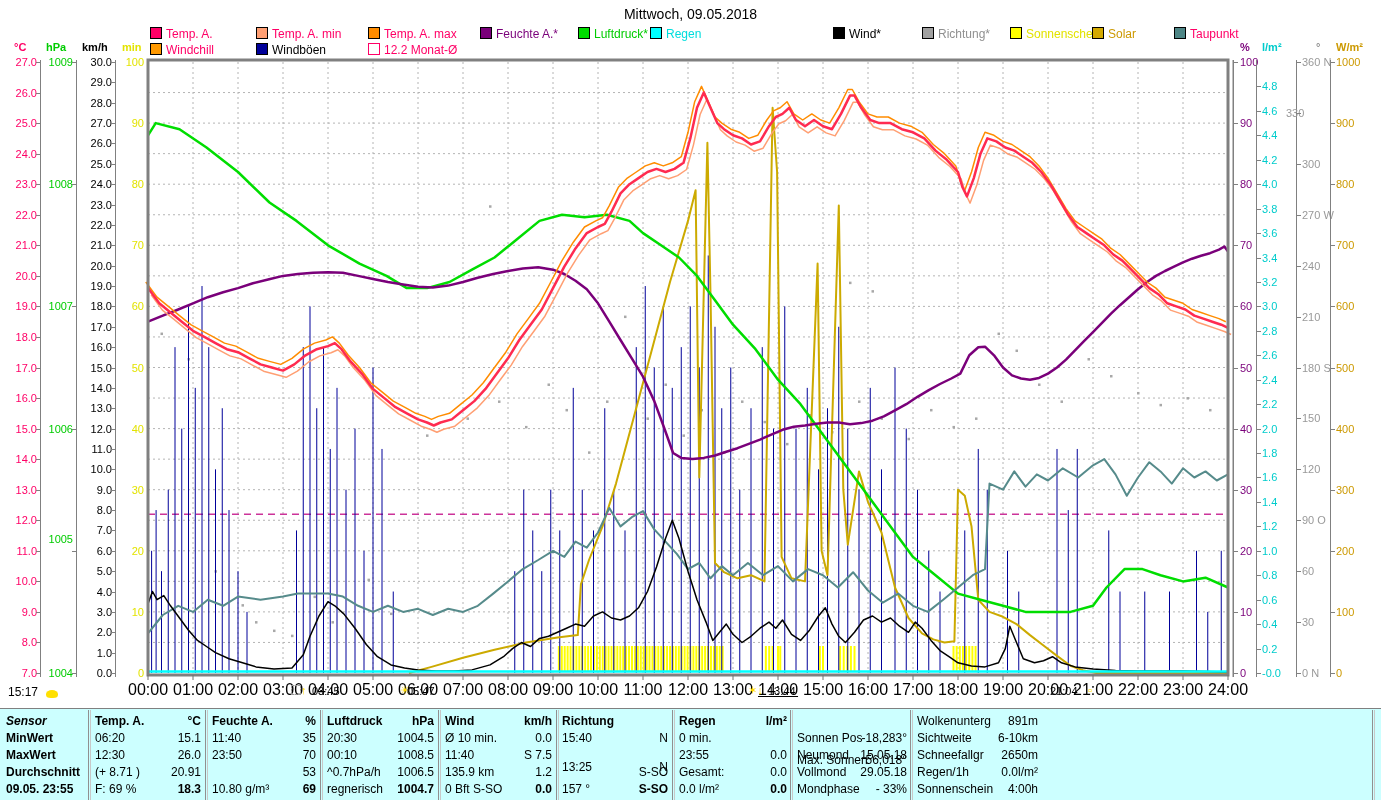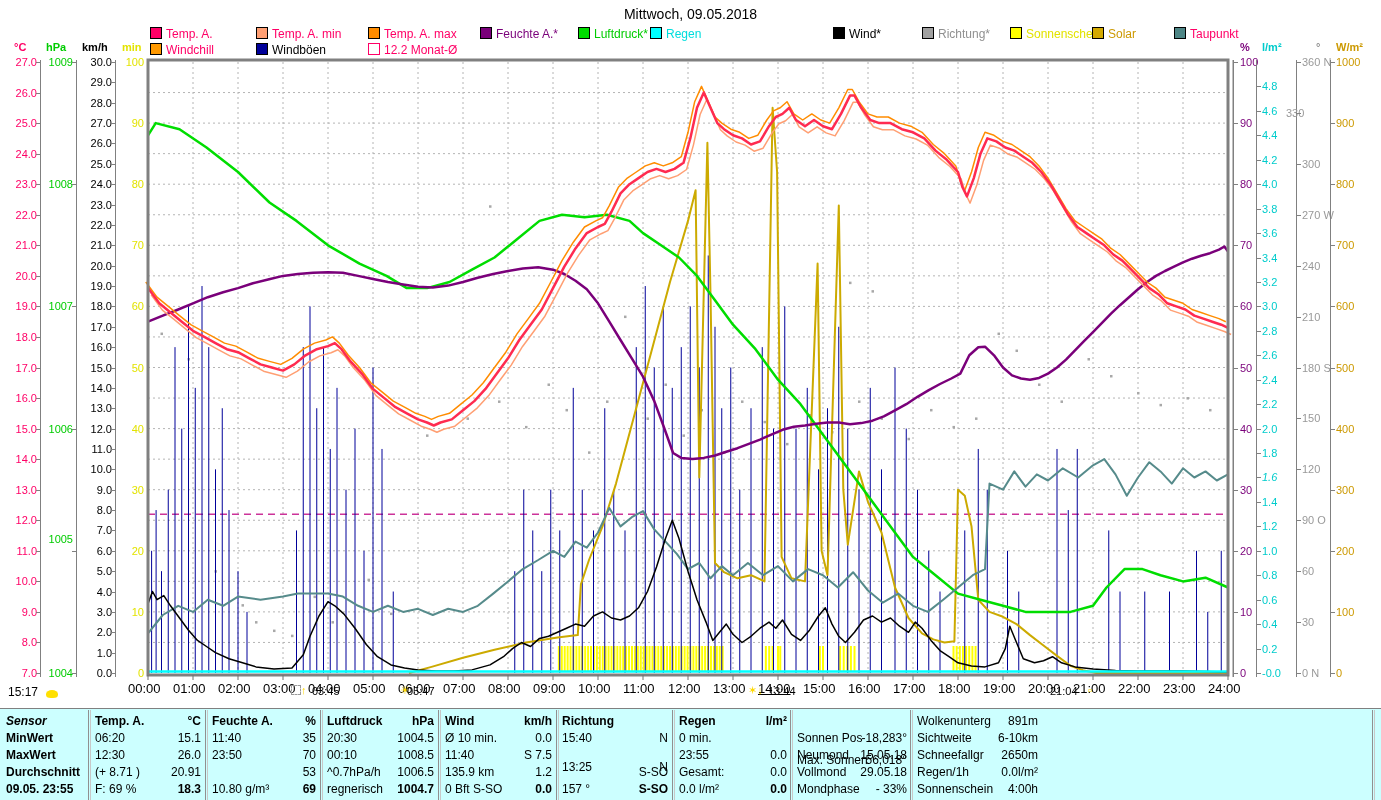--- a/index.html
+++ b/index.html
@@ -5,21 +5,21 @@
   html,body{margin:0;padding:0;background:#fff;}
   .page{position:relative;width:1381px;height:800px;background:#fff;overflow:hidden;
         font-family:"Liberation Sans",sans-serif;-webkit-font-smoothing:none;}
   .title{position:absolute;top:6px;left:0;width:100%;text-align:center;font-size:14px;color:#000;}
   .lg-item{position:absolute;height:12px;white-space:nowrap;font-size:12px;}
   .lg-sw{display:inline-block;width:10px;height:10px;border:1px solid #000;vertical-align:-1px;margin-right:4px;}
   .axlab{position:absolute;font-size:11px;line-height:11px;white-space:nowrap;}
   .axhead{position:absolute;font-size:11px;font-weight:bold;white-space:nowrap;}
   .vline{position:absolute;width:1px;background:#808080;}
   .tick{position:absolute;height:1px;background:#808080;}
-  .hourlab{position:absolute;font-size:13px;color:#000;width:40px;text-align:left;}
+  .hourlab{position:absolute;font-size:16px;color:#000;width:40px;text-align:center;}
   .marker{position:absolute;font-size:11px;color:#000;white-space:nowrap;}
   .mk-ic{color:#ffd900;}
   .mk-box{display:inline-block;width:8px;height:8px;border:1px dashed #999;vertical-align:-1px;}
   .mk-blob{display:inline-block;width:12px;height:8px;background:#ffe000;border-radius:50% 50% 40% 40%;}
   svg{position:absolute;left:0;top:0;}
   .tbl{position:absolute;left:0;top:708px;width:1381px;height:92px;background:#ccffff;border-top:1px solid #808080;}
   .tgroup{position:absolute;top:2px;font-size:12px;color:#000;}
   .trow{position:absolute;left:0;width:100%;height:17px;line-height:17px;white-space:nowrap;}
   .trow .lab{position:absolute;left:2px;}
   .trow .val{position:absolute;right:2px;text-align:right;}
@@ -531,21 +531,21 @@
       <div class="axlab" style="color: rgb(0, 204, 204); top: 350.28px; left: 1262px;">2.6</div>
       <div class="tick" style="top: 355.28px; left: 1256px; width: 5px;"></div>
       <div class="axlab" style="color: rgb(0, 204, 204); top: 374.72px; left: 1262px;">2.4</div>
       <div class="tick" style="top: 379.72px; left: 1256px; width: 5px;"></div>
       <div class="axlab" style="color: rgb(0, 204, 204); top: 399.16px; left: 1262px;">2.2</div>
       <div class="tick" style="top: 404.16px; left: 1256px; width: 5px;"></div>
       <div class="axlab" style="color: rgb(0, 204, 204); top: 423.6px; left: 1262px;">2.0</div>
       <div class="tick" style="top: 428.6px; left: 1256px; width: 5px;"></div>
       <div class="axlab" style="color: rgb(0, 204, 204); top: 448.04px; left: 1262px;">1.8</div>
       <div class="tick" style="top: 453.04px; left: 1256px; width: 5px;"></div>
-      <div class="axlab" style="color: rgb(0, 204, 204); top: 472.48px; left: 1262px; font-style: italic;">1.6</div>
+      <div class="axlab" style="color: rgb(0, 204, 204); top: 472.48px; left: 1262px;">1.6</div>
       <div class="tick" style="top: 477.48px; left: 1256px; width: 5px;"></div>
       <div class="axlab" style="color: rgb(0, 204, 204); top: 496.92px; left: 1262px;">1.4</div>
       <div class="tick" style="top: 501.92px; left: 1256px; width: 5px;"></div>
       <div class="axlab" style="color: rgb(0, 204, 204); top: 521.36px; left: 1262px;">1.2</div>
       <div class="tick" style="top: 526.36px; left: 1256px; width: 5px;"></div>
       <div class="axlab" style="color: rgb(0, 204, 204); top: 545.8px; left: 1262px;">1.0</div>
       <div class="tick" style="top: 550.8px; left: 1256px; width: 5px;"></div>
       <div class="axlab" style="color: rgb(0, 204, 204); top: 570.24px; left: 1262px;">0.8</div>
       <div class="tick" style="top: 575.24px; left: 1256px; width: 5px;"></div>
       <div class="axlab" style="color: rgb(0, 204, 204); top: 594.68px; left: 1262px;">0.6</div>

